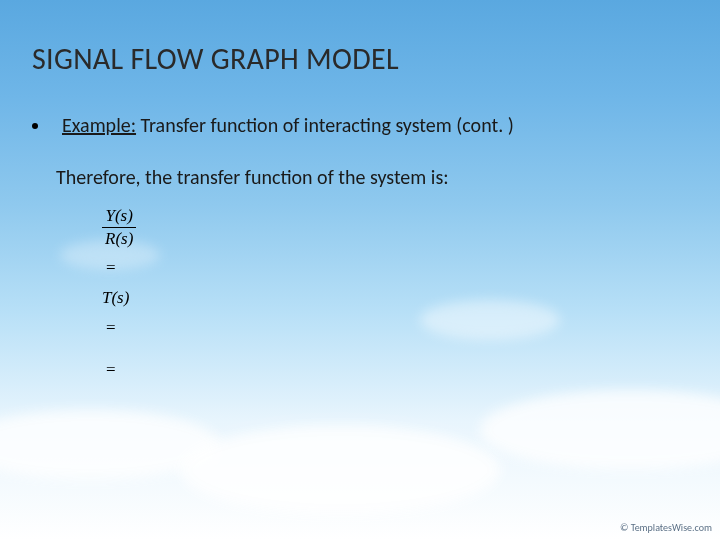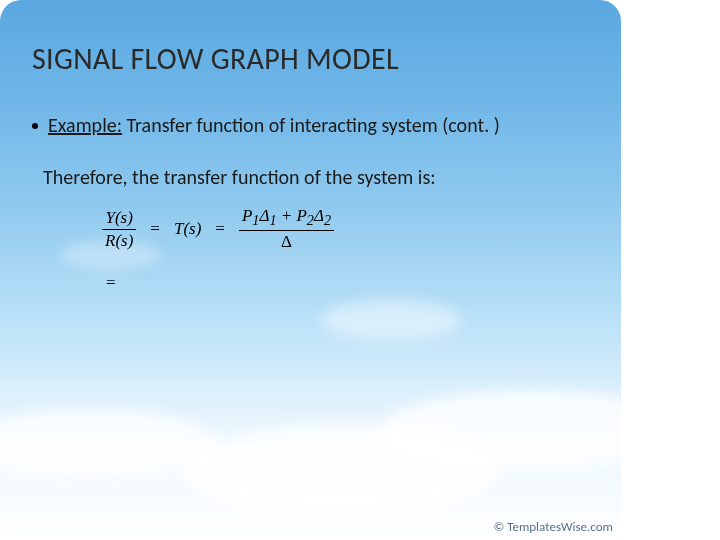--- a/index.html
+++ b/index.html
@@ -5,31 +5,30 @@
   html, body {
     margin: 0;
     padding: 0;
     width: 720px;
     height: 540px;
     overflow: hidden;
     font-family: Calibri, "Segoe UI", Arial, sans-serif;
   }
   .slide {
     position: relative;
-    width: 621px;
+    width: 720px;
     height: 540px;
     background: linear-gradient(to bottom,
       #5aa8e0 0%,
       #6fb6e8 18%,
       #8fc9ee 38%,
       #b8e0f7 58%,
       #e8f5fd 78%,
       #ffffff 100%);
     box-sizing: border-box;
-    border-radius: 21px;
   }
   
   .cloud {
     position: absolute;
     background: rgba(255,255,255,0.85);
     border-radius: 50%;
     filter: blur(6px);
   }
   .cloud.a { width: 260px; height: 70px; left: -40px; bottom: 60px; opacity:0.9; }
   .cloud.b { width: 320px; height: 90px; left: 180px; bottom: 25px; opacity:0.95; }
@@ -49,55 +48,56 @@
   .body {
     position: absolute;
     left: 32px;
     top: 112px;
     right: 40px;
     color: #1a1a1a;
   }
   .bullet-row {
     display: flex;
     align-items: flex-start;
-    gap: 10px;
+    gap: 24px;
     font-size: 20px;
   }
   .bullet-dot {
     width: 6px;
     height: 6px;
     background: #000;
     border-radius: 50%;
     margin-top: 11px;
     flex: 0 0 auto;
   }
   .bullet-text {
     line-height: 1.35;
   }
   .bullet-text .ul {
     text-decoration: underline;
   }
   .para {
     margin-top: 26px;
-    margin-left: 11px;
+    margin-left: 24px;
     font-size: 20px;
   }
 
   .eq-block {
     margin-top: 18px;
     margin-left: 70px;
     color: #000;
     font-family: "Cambria Math", "Times New Roman", serif;
     font-size: 17px;
   }
   .eq-row {
     display: flex;
-    align-items: center;
+    align-items: flex-start;
     gap: 10px;
     margin-bottom: 22px;
+    flex-direction: column;
   }
   .frac {
     display: inline-flex;
     flex-direction: column;
     align-items: center;
     line-height: 1.05;
     vertical-align: middle;
   }
   .frac .num, .frac .den {
     padding: 0 3px;
@@ -109,21 +109,21 @@
     margin: 2px 0;
   }
   .wide .bar { min-width: 100%; }
   .it { font-style: italic; }
   .eqsign { padding: 0 4px; }
 
   .watermark {
     position: absolute;
     right: 8px;
     bottom: 6px;
-    font-size: 13px;
+    font-size: 10px;
     color: #5b7086;
   }
 </style>
 </head>
 <body>
 
 <div class="slide">
   <div class="cloud a"></div>
   <div class="cloud b"></div>
   <div class="cloud c"></div>
@@ -146,25 +146,20 @@
 
       <div class="eq-row">
         <span class="frac">
           <span class="num it">Y(s)</span>
           <span class="bar"></span>
           <span class="den it">R(s)</span>
         </span>
         <span class="eqsign">=</span>
         <span class="it">T(s)</span>
         <span class="eqsign">=</span>
-        <span class="frac">
-          <span class="num it">P<sub>1</sub>Δ<sub>1</sub> + P<sub>2</sub>Δ<sub>2</sub></span>
-          <span class="bar"></span>
-          <span class="den">Δ</span>
-        </span>
       </div>
 
       <div class="eq-row">
         <span class="eqsign">=</span>
         <span class="frac wide">
           <span class="bar"></span>
         </span>
       </div>
 
     </div>

